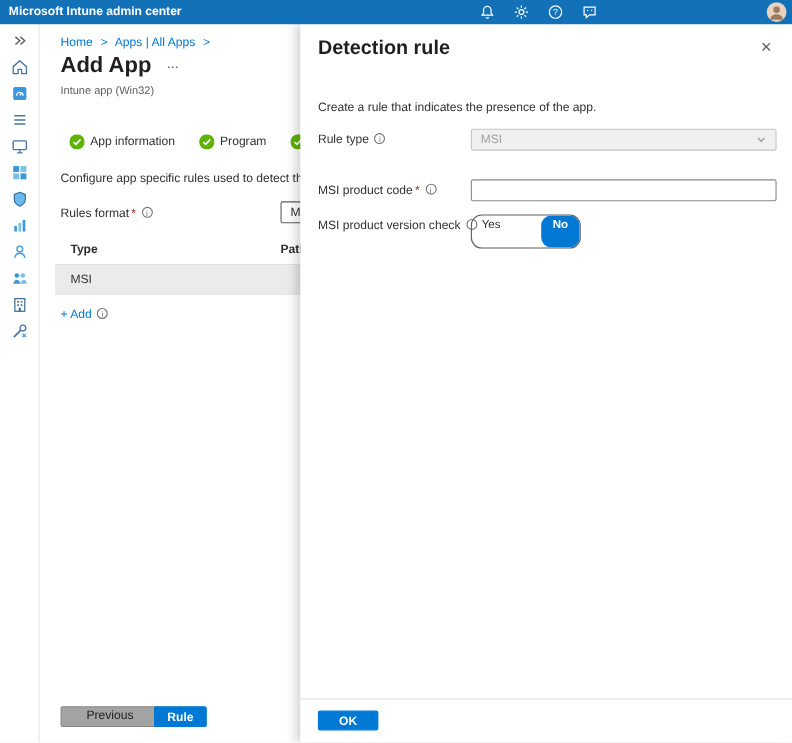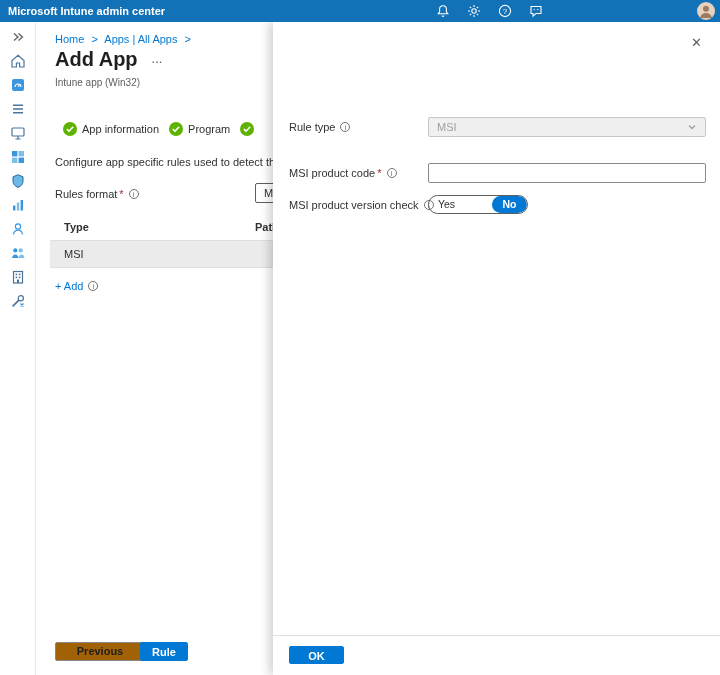--- a/index.html
+++ b/index.html
@@ -19,52 +19,52 @@
   .sidebar { position:absolute; top:22px; left:0; bottom:0; width:36px; background:#fff; border-right:1px solid #e8e8e8; display:flex; flex-direction:column; align-items:center; padding-top:7px; z-index:10; }
   .sb-icon { width:16px; height:16px; margin-bottom:8px; cursor:pointer; flex:none; }
   
   .main { position:absolute; top:22px; left:36px; right:0; bottom:0; background:#fff; z-index:1; }
   .breadcrumb { position:absolute; left:19px; top:11px; font-size:11px; white-space:nowrap; }
   .crumb { color:#0078d4; text-decoration:none; cursor:pointer; }
   .crumb-sep { color:#0078d4; margin:0 4px; }
   .page-title { position:absolute; left:19px; top:26px; font-size:20px; font-weight:bold; color:#201f1e; }
   .title-ellipsis { font-size:13px; color:#605e5c; font-weight:normal; margin-left:14px; cursor:pointer; vertical-align:3px; }
   .page-subtitle { position:absolute; left:19px; top:55px; font-size:10px; color:#605e5c; }
-  .steps { position:absolute; left:27px; top:100px; display:flex; gap:10px; align-items:center; }
+  .steps { position:absolute; left:27px; top:100px; display:flex; gap:22px; align-items:center; }
   .step { display:flex; align-items:center; gap:5px; cursor:pointer; }
   .check { width:14px; height:14px; flex:none; }
   .step-label { font-size:11px; color:#323130; white-space:nowrap; }
   .description { position:absolute; left:19px; top:134px; font-size:11px; white-space:nowrap; }
   .field-label { font-size:11px; color:#323130; white-space:nowrap; }
   .req { color:#a4262c; margin-left:2px; }
   .info { display:inline-block; width:10px; height:10px; border:1px solid #757370; border-radius:50%; font-size:7.5px; line-height:9px; text-align:center; color:#757370; margin-left:5px; vertical-align:1px; cursor:pointer; }
   .rules-label { position:absolute; left:19px; top:166px; }
   .rf-select { position:absolute; left:219px; top:161px; width:150px; height:20px; border:1px solid #605e5c; border-radius:2px; background:#fff; display:flex; align-items:center; padding:0 8px; cursor:pointer; }
   .tbl-head-type { position:absolute; left:28px; top:199px; font-weight:bold; font-size:11px; }
   .tbl-head-path { position:absolute; left:219px; top:199px; font-weight:bold; font-size:11px; }
   .tbl-line1 { position:absolute; left:14px; right:0; top:218px; border-top:1px solid #e1dfdd; }
   .tbl-row { position:absolute; left:14px; right:0; top:219px; height:26px; background:#ebebeb; cursor:pointer; }
   .tbl-row-cell { position:absolute; left:14px; top:0; line-height:26px; font-size:11px; }
   .tbl-line2 { position:absolute; left:14px; right:0; top:245px; border-top:1px solid #e1dfdd; }
   .add-link { position:absolute; left:19px; top:258px; color:#0078d4; cursor:pointer; }
   .btn { display:inline-block; text-align:center; font-size:11px; border-radius:2px; cursor:pointer; }
-  .btn-prev { position:absolute; left:19px; top:620px; width:90px; height:19px; line-height:17px; background:#a16207; border:1px solid #8a8886; color:#201f1e; font-weight:bold; }
+  .btn-prev { position:absolute; left:19px; top:620px; width:90px; height:19px; line-height:17px; background:#a3a3a3; border:1px solid #8a8886; color:#201f1e; font-weight:normal; }
   .btn-next { position:absolute; left:104px; top:620px; width:48px; height:19px; line-height:19px; background:#0078d4; border:1px solid #0078d4; color:#fff; font-weight:bold; }
   
   .panel { position:absolute; top:22px; left:273px; right:0; bottom:0; background:#fff; box-shadow:-4px 0 9px rgba(0,0,0,0.18); z-index:20; }
   .panel-title { position:absolute; left:16px; top:11px; font-size:18px; font-weight:600; color:#201f1e; }
   .panel-close { position:absolute; right:18px; top:13px; font-size:13px; color:#605e5c; cursor:pointer; }
   .panel-desc { position:absolute; left:16px; top:70px; font-size:11px; color:#323130; }
   .p-label-1 { position:absolute; left:16px; top:99px; }
   .p-label-2 { position:absolute; left:16px; top:145px; }
   .p-label-3 { position:absolute; left:16px; top:177px; }
   .sel-disabled { position:absolute; left:155px; top:95px; width:278px; height:20px; background:#f0f0f0; border:1px solid #c8c6c4; border-radius:2px; color:#a19f9d; display:flex; align-items:center; padding:0 8px; cursor:default; }
   .sel-chevron { margin-left:auto; width:10px; height:10px; }
   .txt-input { position:absolute; left:155px; top:141px; width:278px; height:20px; border:1px solid #8a8886; border-radius:2px; background:#fff; font-family:inherit; font-size:11px; padding:0 6px; outline:none; }
-  .toggle { position:absolute; left:155px; top:173px; width:100px; height:19px; border:1px solid #605e5c; border-radius:10px; display:flex; overflow:hidden; cursor:pointer; }
+  .toggle { position:absolute; left:155px; top:173px; width:100px; height:31px; border:1px solid #605e5c; border-radius:10px; display:flex; overflow:hidden; cursor:pointer; }
   .t-opt { flex:1; text-align:center; font-size:10.5px; line-height:17px; color:#323130; }
   .t-no { background:#0078d4; color:#fff; border-radius:9px; font-weight:bold;margin-left:28px; }
   .panel-divider { position:absolute; left:0; right:0; top:613px; border-top:1px solid #e1dfdd; }
   .btn-ok { position:absolute; left:16px; top:624px; width:55px; height:18px; line-height:18px; background:#0078d4; border:1px solid #0078d4; color:#fff; font-weight:bold; }
 </style>
 </head>
 <body>
 
 <div class="topbar">
   <span class="topbar-title">Microsoft Intune admin center</span>
@@ -247,21 +247,23 @@
 
   <div class="add-link">
     <span>+ Add</span><span class="info">i</span>
   </div>
 
   <div class="btn btn-prev">Previous</div>
   <div class="btn btn-next">Rule</div>
 </div>
 
 <div class="panel">
+  <div class="panel-title">Detection rule</div>
   <div class="panel-close">✕</div>
+  <div class="panel-desc">Create a rule that indicates the presence of the app.</div>
 
   <div class="p-label-1 field-label">
     <span>Rule type</span><span class="info">i</span>
   </div>
   <div class="sel-disabled">
     <span>MSI</span>
     <span class="sel-chevron">
       <svg viewBox="0 0 10 10" width="10" height="10">
           <path d="M2 3.5 5 6.5 8 3.5" fill="none" stroke="#a19f9d" stroke-width="1.3"></path>
         </svg>

